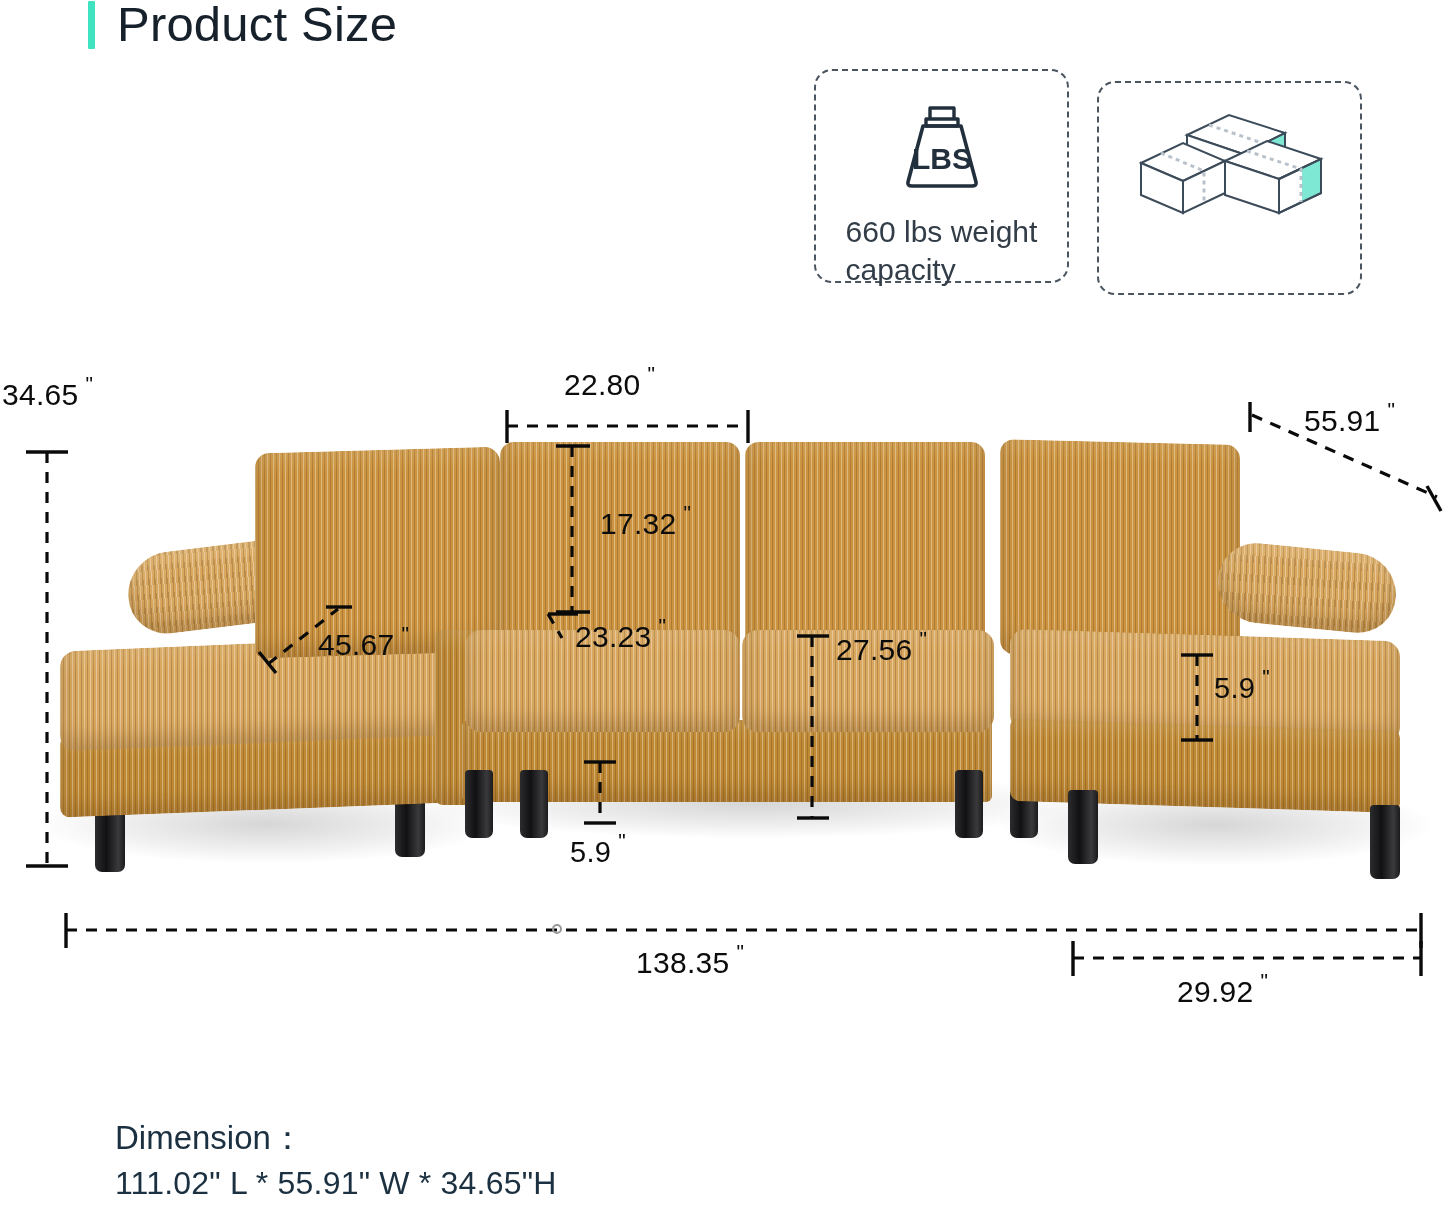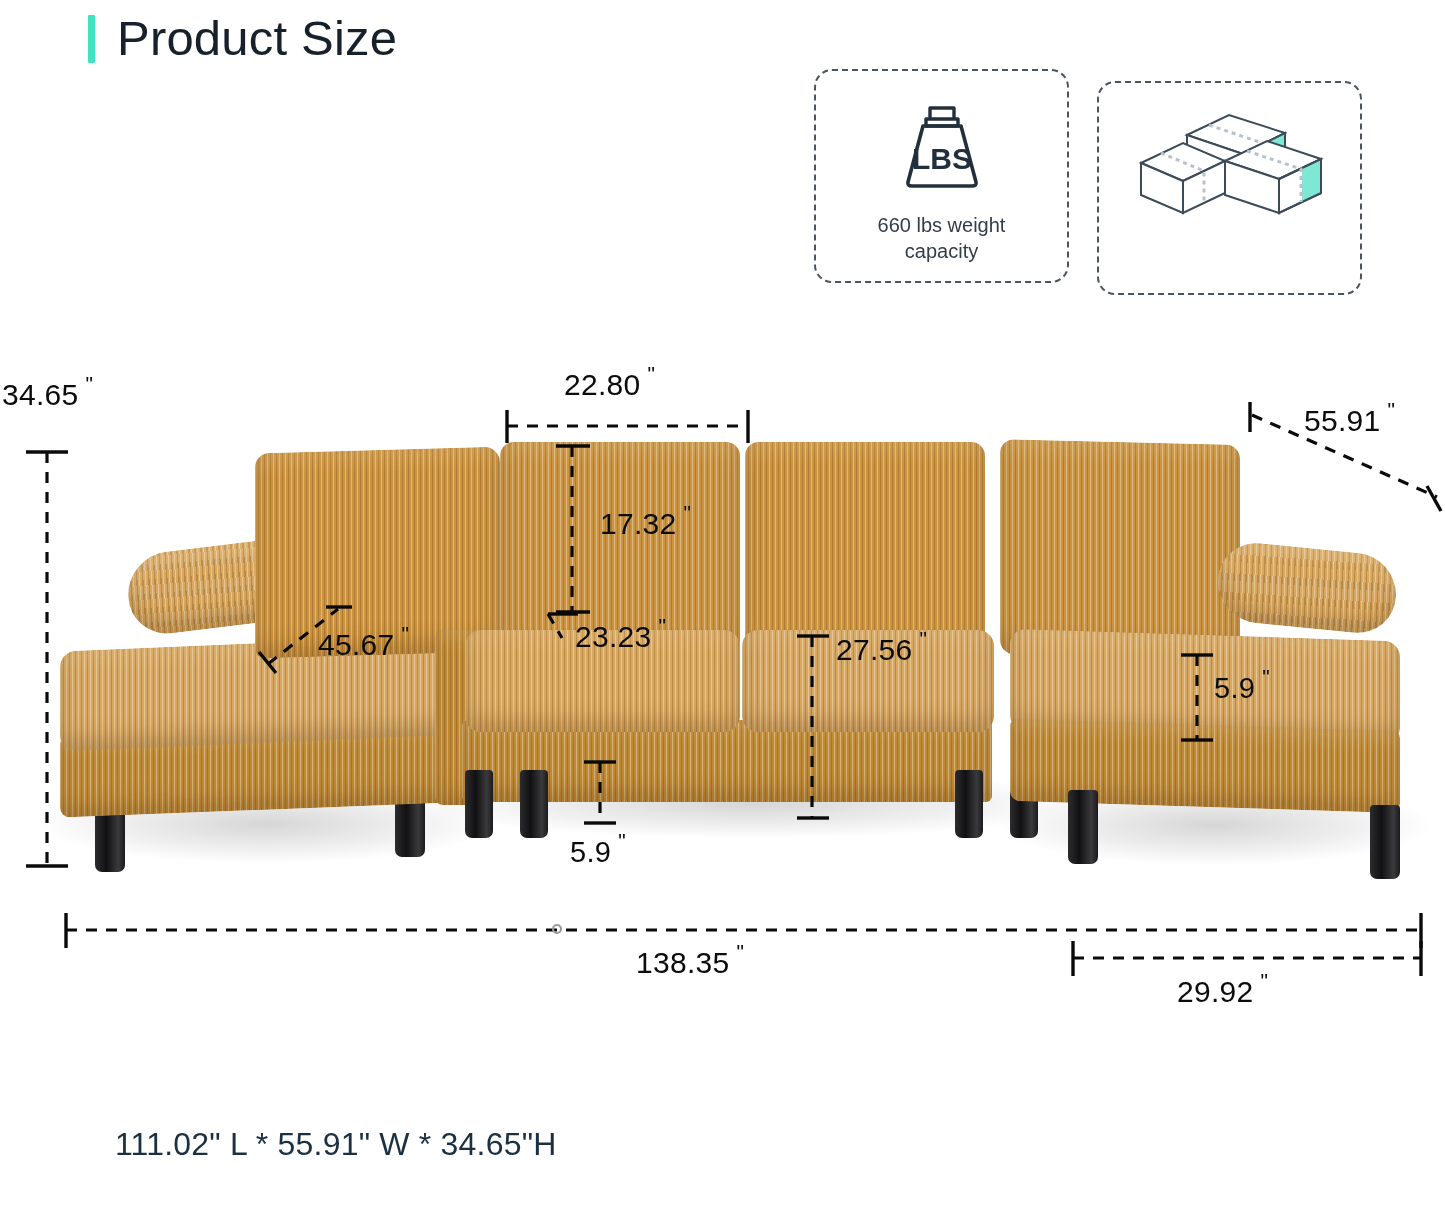--- a/index.html
+++ b/index.html
@@ -4,32 +4,32 @@
 <style>
   html,body{margin:0;padding:0;background:#ffffff;}
   body{
     width:1445px;height:1217px;position:relative;overflow:hidden;
     font-family:"Liberation Sans","DejaVu Sans",sans-serif;
     color:#1d2b36;
   }
   .abs{position:absolute;}
 
   
-  #header{left:88px;top:14px;display:flex;align-items:center;gap:22px;}
+  #header{left:88px;top:0;display:flex;align-items:center;gap:22px;}
   #accent-bar{width:7px;height:48px;background:#3fe3c0;border-radius:1px;}
   #page-title{font-size:49px;font-weight:400;letter-spacing:.2px;color:#16212b;
               line-height:1;white-space:nowrap;}
 
   
   .badge{position:absolute;border:2px dashed #4a5560;border-radius:18px;
          background:#fff;display:flex;flex-direction:column;align-items:center;
          justify-content:flex-start;box-sizing:border-box;}
   #badge-weight{left:814px;top:69px;width:255px;height:214px;padding-top:26px;}
   #badge-ship{left:1097px;top:81px;width:265px;height:214px;padding-top:18px;}
-  .badge-text{font-size:20px;line-height:1.28;color:#323d48;text-align:center;
+  .badge-text{font-size:30px;line-height:1.28;color:#323d48;text-align:left;
               font-weight:400;}
   #badge-weight .badge-text{margin-top:16px;}
   #badge-ship .badge-text{margin-top:10px;}
   .badge-icon{display:block;}
 
   
   #sofa-scene{left:0;top:330px;width:1445px;height:590px;}
 
   .shadow{position:absolute;background:radial-gradient(ellipse at 50% 50%,
           rgba(120,120,122,.30) 0%, rgba(140,140,142,.14) 45%, rgba(255,255,255,0) 72%);
@@ -232,14 +232,15 @@
 <div class="dimlabel abs" style="left:1304px;top:398px;"><span>55.91</span><span class="q">"</span></div>
 <div class="dimlabel abs" style="left:318px;top:622px;"><span>45.67</span><span class="q">"</span></div>
 <div class="dimlabel abs" style="left:575px;top:614px;"><span>23.23</span><span class="q">"</span></div>
 <div class="dimlabel abs" style="left:836px;top:627px;"><span>27.56</span><span class="q">"</span></div>
 <div class="dimlabel abs small" style="left:1214px;top:665px;"><span>5.9</span><span class="q">"</span></div>
 <div class="dimlabel abs small" style="left:570px;top:829px;"><span>5.9</span><span class="q">"</span></div>
 <div class="dimlabel abs" style="left:636px;top:940px;"><span>138.35</span><span class="q">"</span></div>
 <div class="dimlabel abs" style="left:1177px;top:969px;"><span>29.92</span><span class="q">"</span></div>
 
 <div class="abs" id="footer">
+  <div id="dimension-heading">Dimension：</div>
   <div id="dimension-value">111.02" L * 55.91" W * 34.65"H</div>
 </div>
 
 </body></html>

